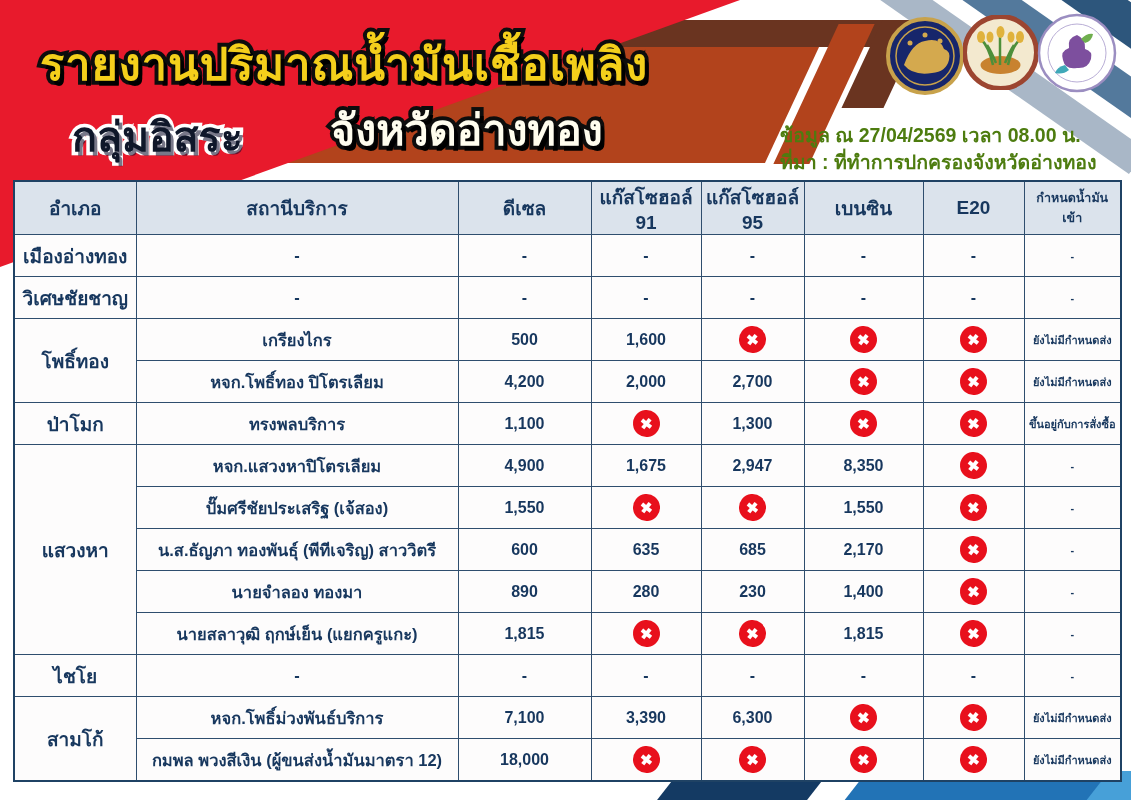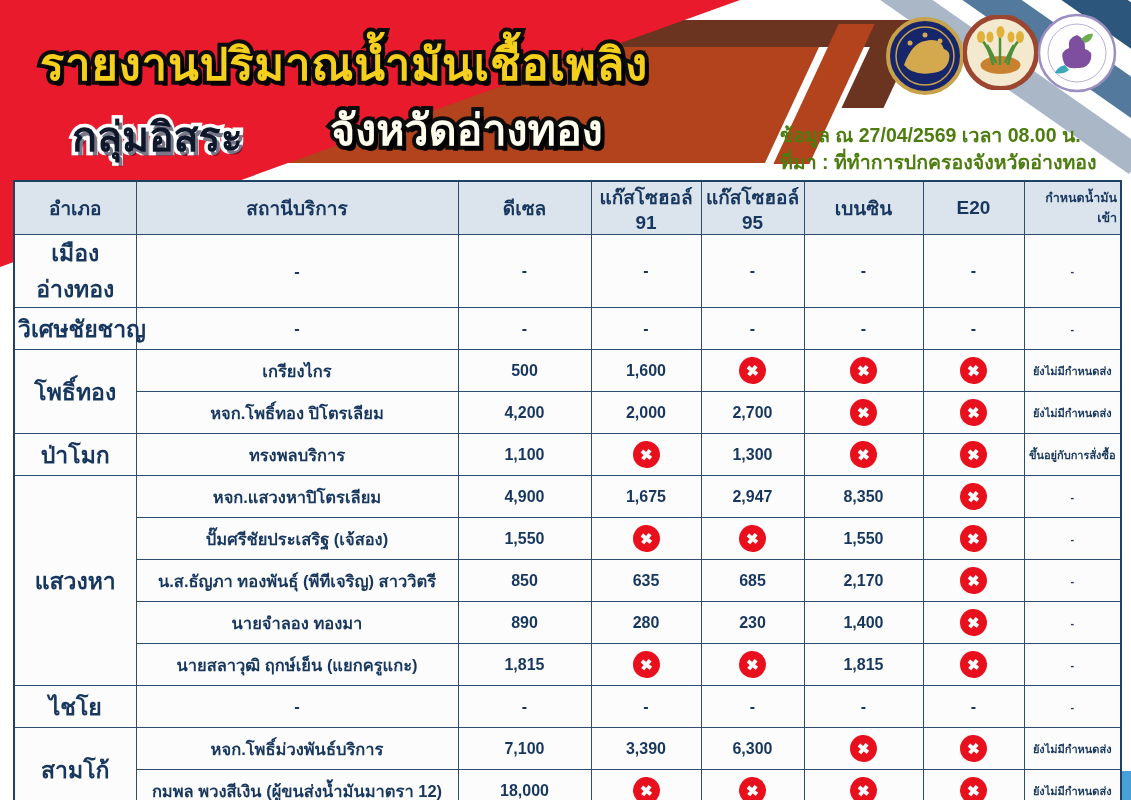--- a/index.html
+++ b/index.html
@@ -49,23 +49,23 @@
   .logo2{left:963px;top:15px;}
   .logo3{left:1037px;top:13px;}
   
   .tbl-wrap{position:absolute;left:13px;top:180px;z-index:10;}
   table{border-collapse:collapse;table-layout:fixed;width:1107px;background:#f97316;}
   col.c1{width:122px}col.c2{width:322px}col.c3{width:133px}col.c4{width:110px}
   col.c5{width:103px}col.c6{width:119px}col.c7{width:101px}col.c8{width:97px}
   th,td{border:1.6px solid #2f4e6e;text-align:center;vertical-align:middle;color:#17375e;padding:0 3px;}
   table{border:2.5px solid #1f4264;}
   th{height:50px;background:#dbe3ec;font-size:19px;font-weight:bold;}
-  th.small{font-size:12.5px;text-align:right;}
+  th.small{font-size:12.5px;}
   td{height:41px;background:#fdfcfc;}
-  td.district{font-size:23px;font-weight:bold;margin-left:48px;}
+  td.district{font-size:19px;font-weight:bold;margin-left:48px;}
   td.station{font-size:16.5px;font-weight:bold;}
   td.num{font-size:16px;font-weight:bold;}
   td.sched{font-size:11px;font-weight:bold;}
   .x-icon{
     display:inline-flex;width:27px;height:27px;border-radius:50%;background:#e8101c;
     color:#fff;align-items:center;justify-content:center;font-size:15px;font-weight:bold;
     transform:rotate(-6deg);line-height:1;
   }
 </style>
 </head>
@@ -218,21 +218,21 @@
           <td class="station">ปั๊มศรีชัยประเสริฐ (เจ้สอง)</td>
           <td class="num"><span>1,550</span></td>
           <td class="num"><span class="x-icon">✖</span></td>
           <td class="num"><span class="x-icon">✖</span></td>
           <td class="num"><span>1,550</span></td>
           <td class="num"><span class="x-icon">✖</span></td>
           <td class="sched">-</td>
         </tr>
         <tr>
           <td class="station">น.ส.ธัญภา ทองพันธุ์ (พีทีเจริญ) สาววิตรี</td>
-          <td class="num"><span>850</span></td>
+          <td class="num"><span>600</span></td>
           <td class="num"><span>635</span></td>
           <td class="num"><span>685</span></td>
           <td class="num"><span>2,170</span></td>
           <td class="num"><span class="x-icon">✖</span></td>
           <td class="sched">-</td>
         </tr>
         <tr>
           <td class="station">นายจำลอง ทองมา</td>
           <td class="num"><span>890</span></td>
           <td class="num"><span>280</span></td>

